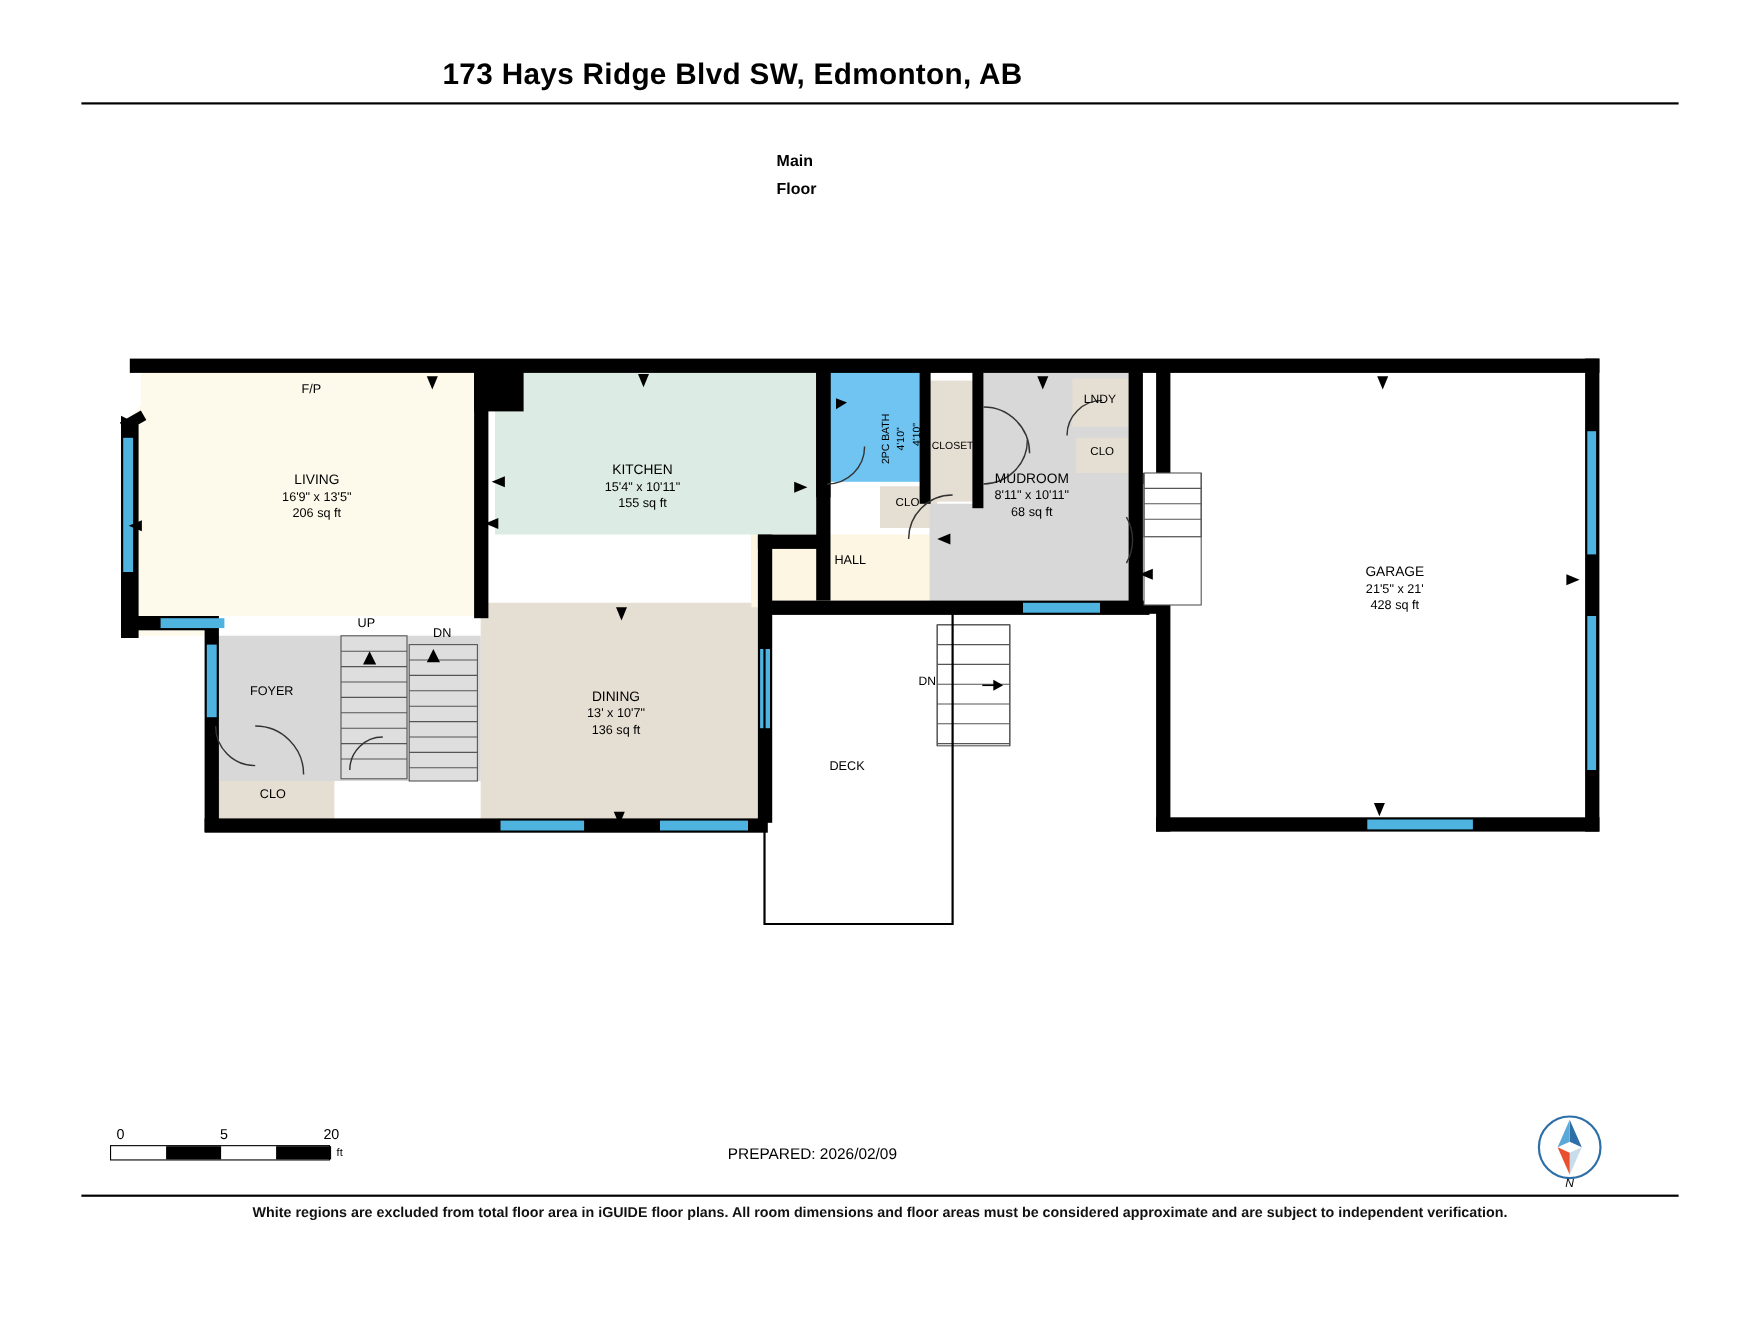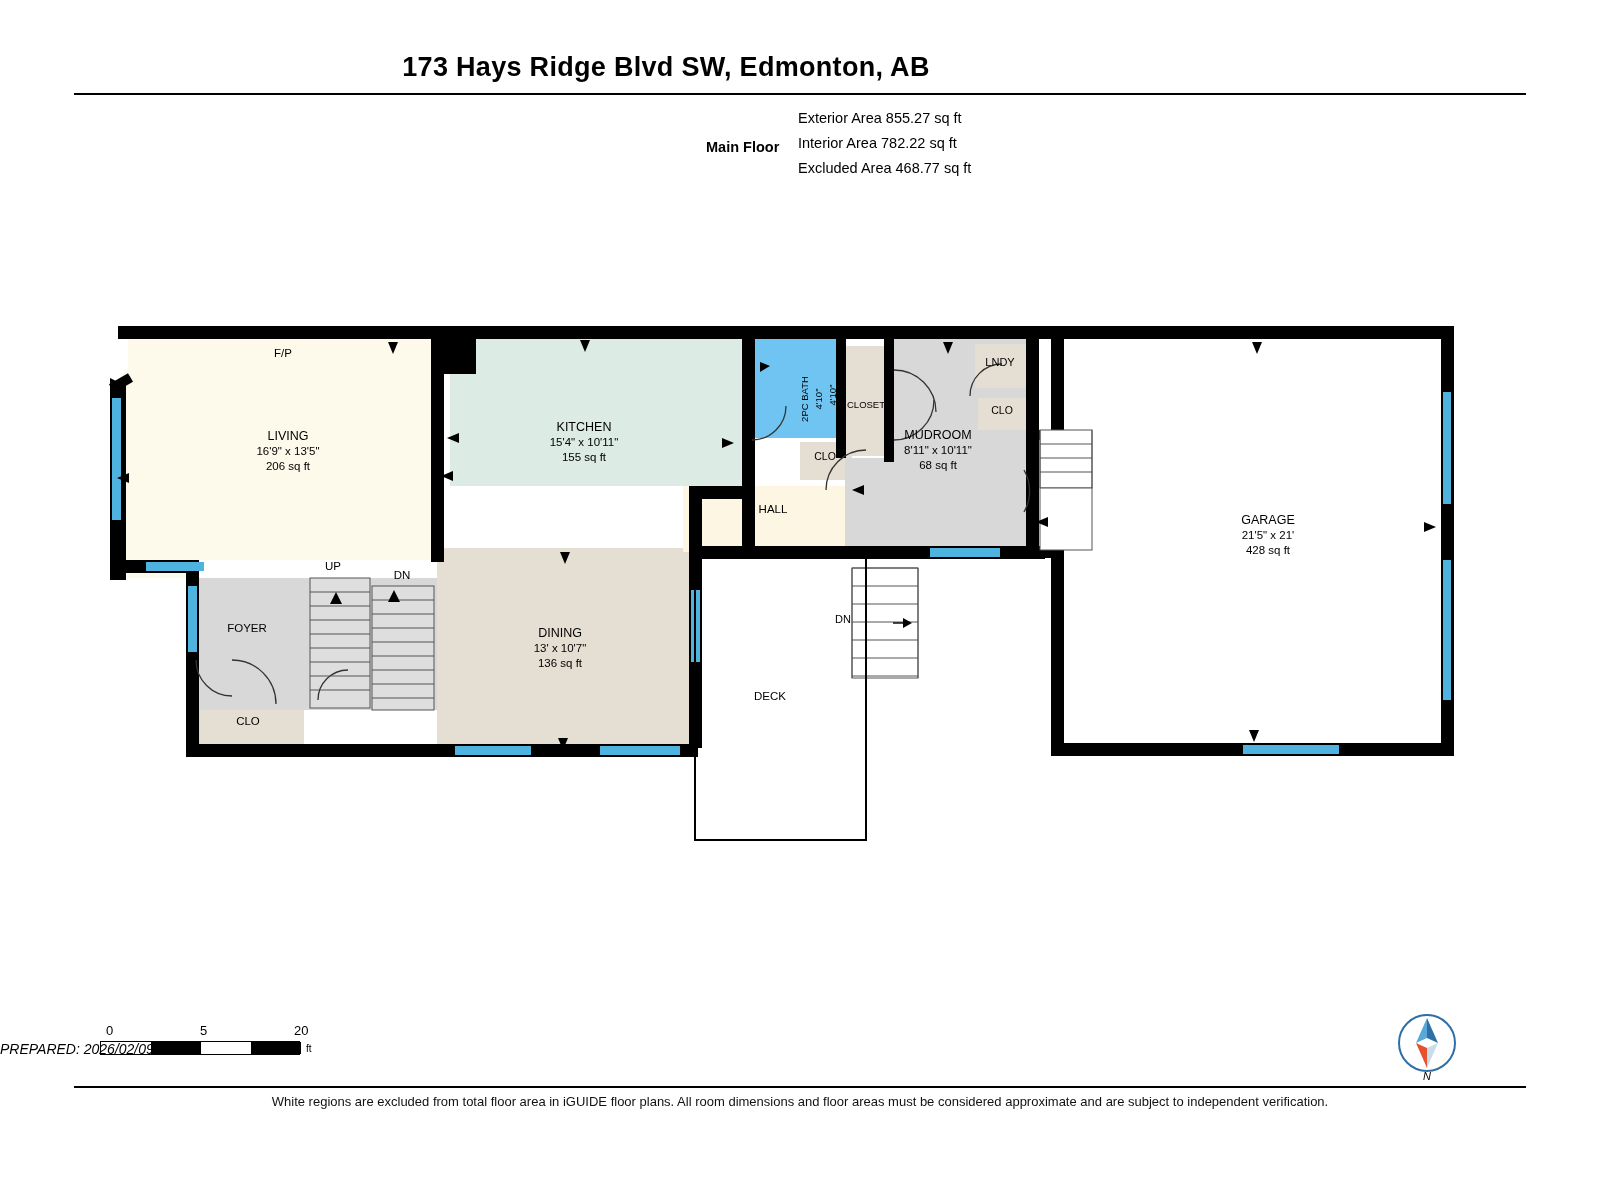--- a/index.html
+++ b/index.html
@@ -91,22 +91,22 @@
     position: absolute;
     left: 306px;
     top: 1043px;
     font-size: 10px;
   }
   .prepared {
     position: absolute;
     top: 1041px;
     left: 0;
     width: 1477px;
+    text-align: center;
     font-size: 14px;
-    font-style: italic;
   }
   .compass {
     position: absolute;
     left: 1396px;
     top: 1012px;
     width: 62px;
     height: 62px;
   }
   .compass-n {
     position: absolute;
@@ -126,41 +126,37 @@
     background: #000;
   }
   .disclaimer {
     position: absolute;
     top: 1094px;
     left: 0;
     width: 1600px;
     text-align: center;
     font-size: 13px;
     color: #111;
+    font-weight: bold;
   }
 
   
   .room-name { font-family: "Liberation Sans", sans-serif; font-size: 12.5px; fill:#000; text-anchor: middle; }
   .room-dim  { font-family: "Liberation Sans", sans-serif; font-size: 11.5px; fill:#000; text-anchor: middle; }
   .small-lbl { font-family: "Liberation Sans", sans-serif; font-size: 11px; fill:#000; text-anchor: middle; }
   .tiny-lbl  { font-family: "Liberation Sans", sans-serif; font-size: 9.5px; fill:#000; text-anchor: middle; }
 </style>
 </head>
 <body>
 
 <div class="title">173 Hays Ridge Blvd SW, Edmonton, AB</div>
 <div class="rule-top"></div>
 
 <div class="summary">
   <span class="floor-label">Main Floor</span>
-  <div class="lines">
-    <div>Exterior Area 855.27 sq ft</div>
-    <div>Interior Area 782.22 sq ft</div>
-    <div>Excluded Area 468.77 sq ft</div>
-  </div>
 </div>
 
 <svg id="plan" width="1600" height="1200">
 
   <polygon points="128,332 437,332 437,560 190,560 190,578 118,578 118,380 128,368" fill="#fdfaec"></polygon>
 
   <polygon points="450,332 748,332 748,550 683,550 683,486 450,486" fill="#dcebe4"></polygon>
 
   <polygon points="437,548 695,548 695,748 437,748" fill="#e5ded2"></polygon>
 

